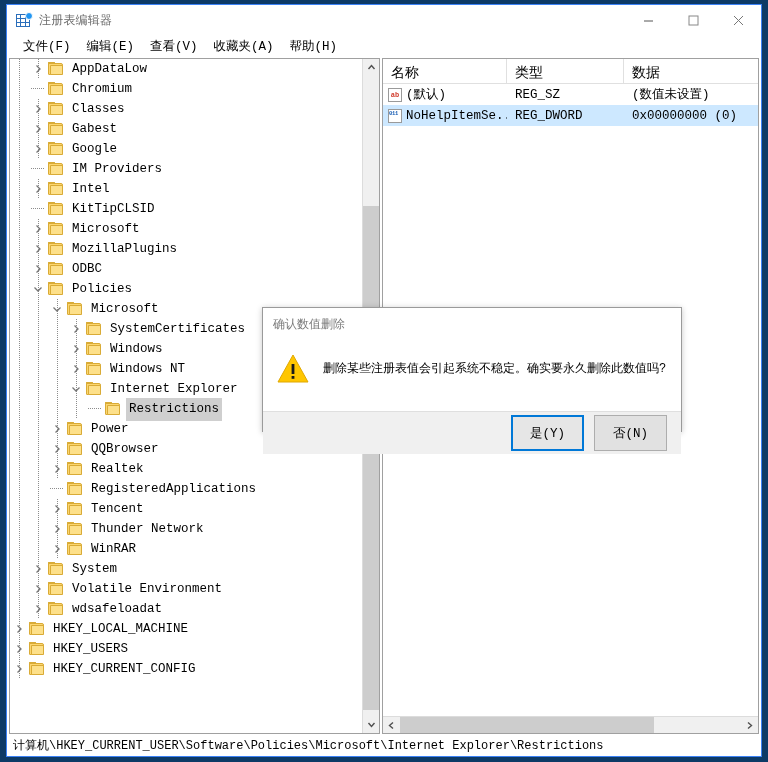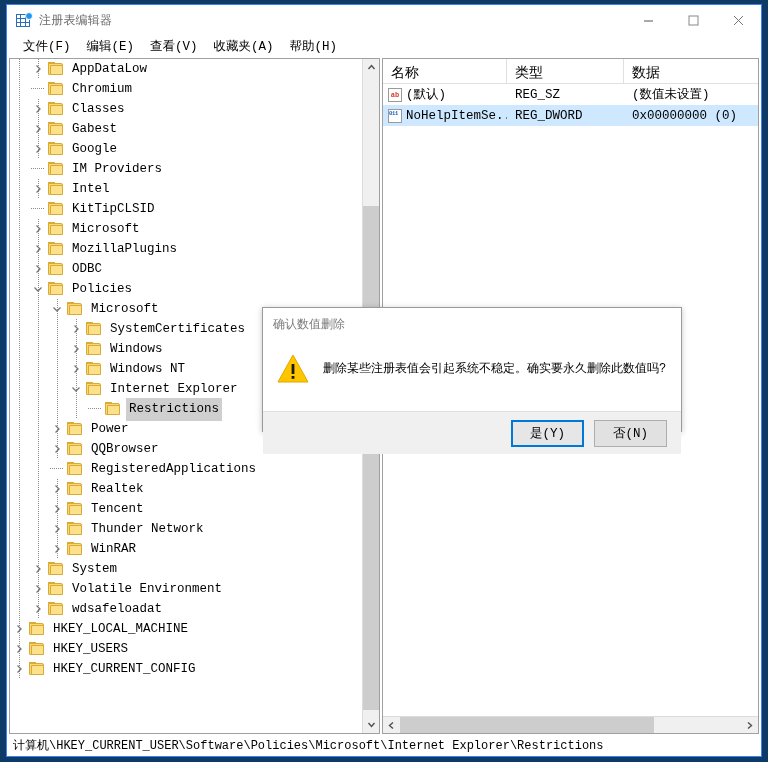--- a/index.html
+++ b/index.html
@@ -188,21 +188,21 @@
   }
   .dlg-title { font-size: 12px; color: #7a7a7a; padding: 8px 0 0 10px; }
   .dlg-body { flex: 1; display: flex; align-items: center; padding: 0 14px 6px 14px; }
   .warn-icon { width: 32px; min-width: 32px; height: 30px; margin-right: 14px; position: relative; }
   .dlg-msg { font-size: 12px; color: #000; line-height: 1.4; }
   .dlg-footer {
     height: 42px; min-height: 42px; background: #f0f0f0; border-top: 1px solid #dfdfdf;
     display: flex; align-items: center; justify-content: flex-end; padding-right: 14px; gap: 10px;
   }
   .dlg-btn {
-    width: 73px; height: 27px; font-size: 12.5px; color: #000;
+    width: 73px; height: 36px; font-size: 12.5px; color: #000;
     display: flex; align-items: center; justify-content: center;
     background: #e1e1e1; border: 1px solid #adadad; box-sizing: border-box;
   }
   .dlg-btn.default {
     border: 2px solid #0078d7; background: #e6e6e6;
   }
 </style>
 </head>
 <body>
 
@@ -629,48 +629,48 @@
               <span class="tree-label">QQBrowser</span>
             </div>
             <div class="tree-row">
               <span class="tw">
                 <span class="vline"></span>
               </span>
               <span class="tw">
                 <span class="vline"></span>
               </span>
               <span class="tw">
+                <span class="vline"></span>
+                <span class="chev"><svg width="10" height="10" viewBox="0 0 10 10">
+                    <polyline points="3.5,1.5 7,5 3.5,8.5" fill="none" stroke="#767676" stroke-width="1.3"></polyline>
+                  </svg></span>
+              </span>
+              <span class="folder">
+                <span class="tab"></span>
+                <span class="back"></span>
+                <span class="front"></span>
+              </span>
+              <span class="tree-label">Realtek</span>
+            </div>
+            <div class="tree-row">
+              <span class="tw">
+                <span class="vline"></span>
+              </span>
+              <span class="tw">
+                <span class="vline"></span>
+              </span>
+              <span class="tw">
                 <span class="dotlead"></span>
               </span>
               <span class="folder">
                 <span class="tab"></span>
                 <span class="back"></span>
                 <span class="front"></span>
               </span>
               <span class="tree-label">RegisteredApplications</span>
-            </div>
-            <div class="tree-row">
-              <span class="tw">
-                <span class="vline"></span>
-              </span>
-              <span class="tw">
-                <span class="vline"></span>
-              </span>
-              <span class="tw">
-                <span class="vline"></span>
-                <span class="chev"><svg width="10" height="10" viewBox="0 0 10 10">
-                    <polyline points="3.5,1.5 7,5 3.5,8.5" fill="none" stroke="#767676" stroke-width="1.3"></polyline>
-                  </svg></span>
-              </span>
-              <span class="folder">
-                <span class="tab"></span>
-                <span class="back"></span>
-                <span class="front"></span>
-              </span>
-              <span class="tree-label">Realtek</span>
             </div>
             <div class="tree-row">
               <span class="tw">
                 <span class="vline"></span>
               </span>
               <span class="tw">
                 <span class="vline"></span>
               </span>
               <span class="tw">
                 <span class="vline"></span>

